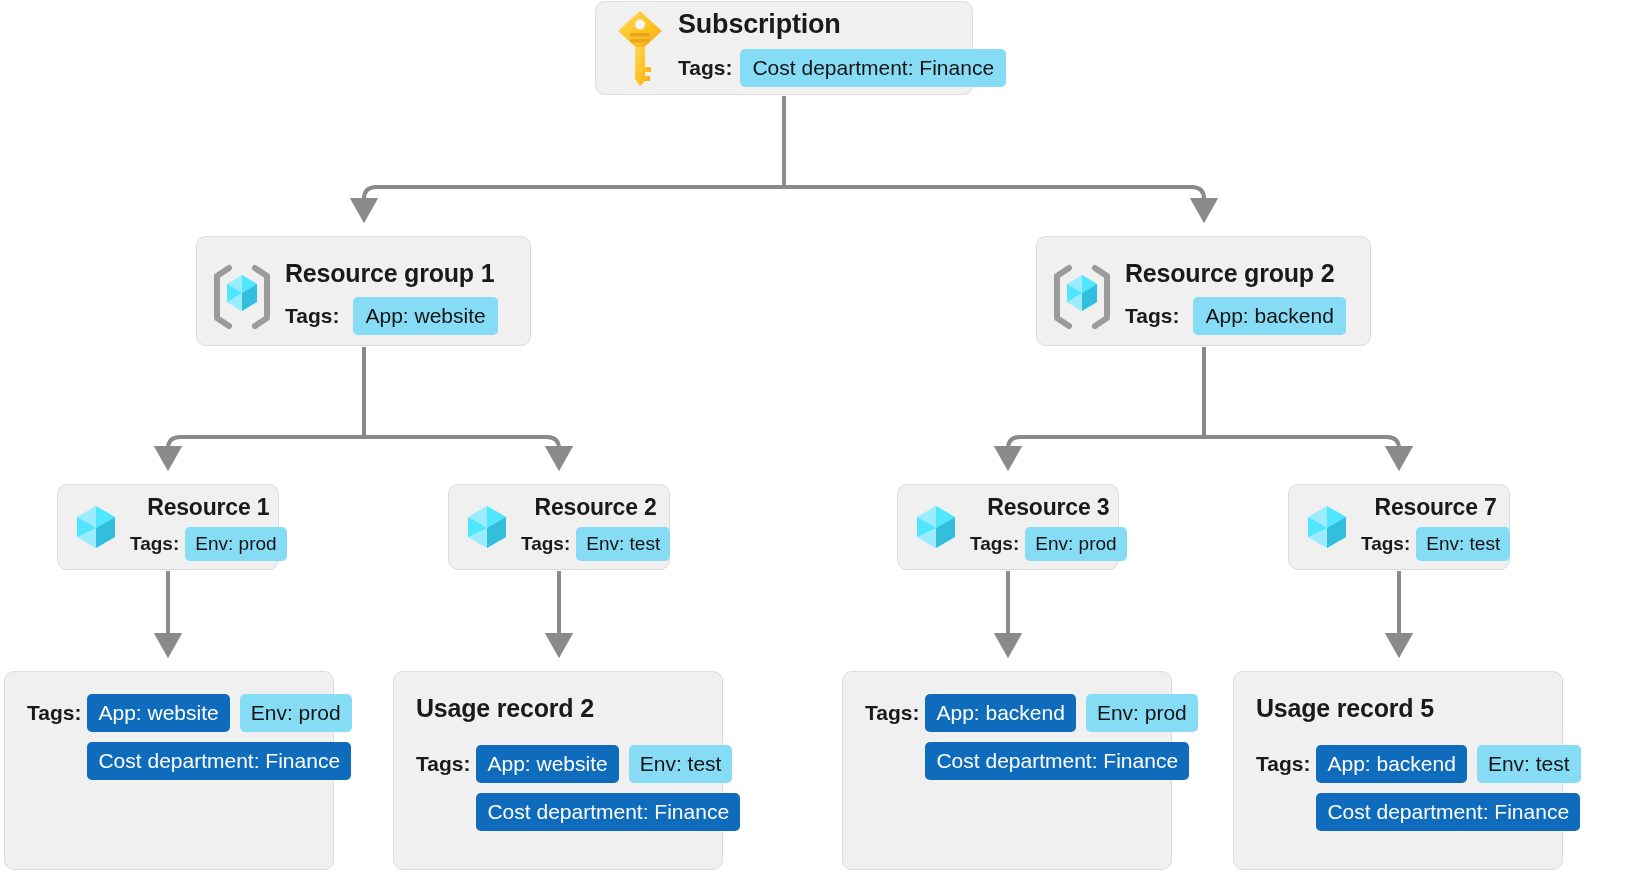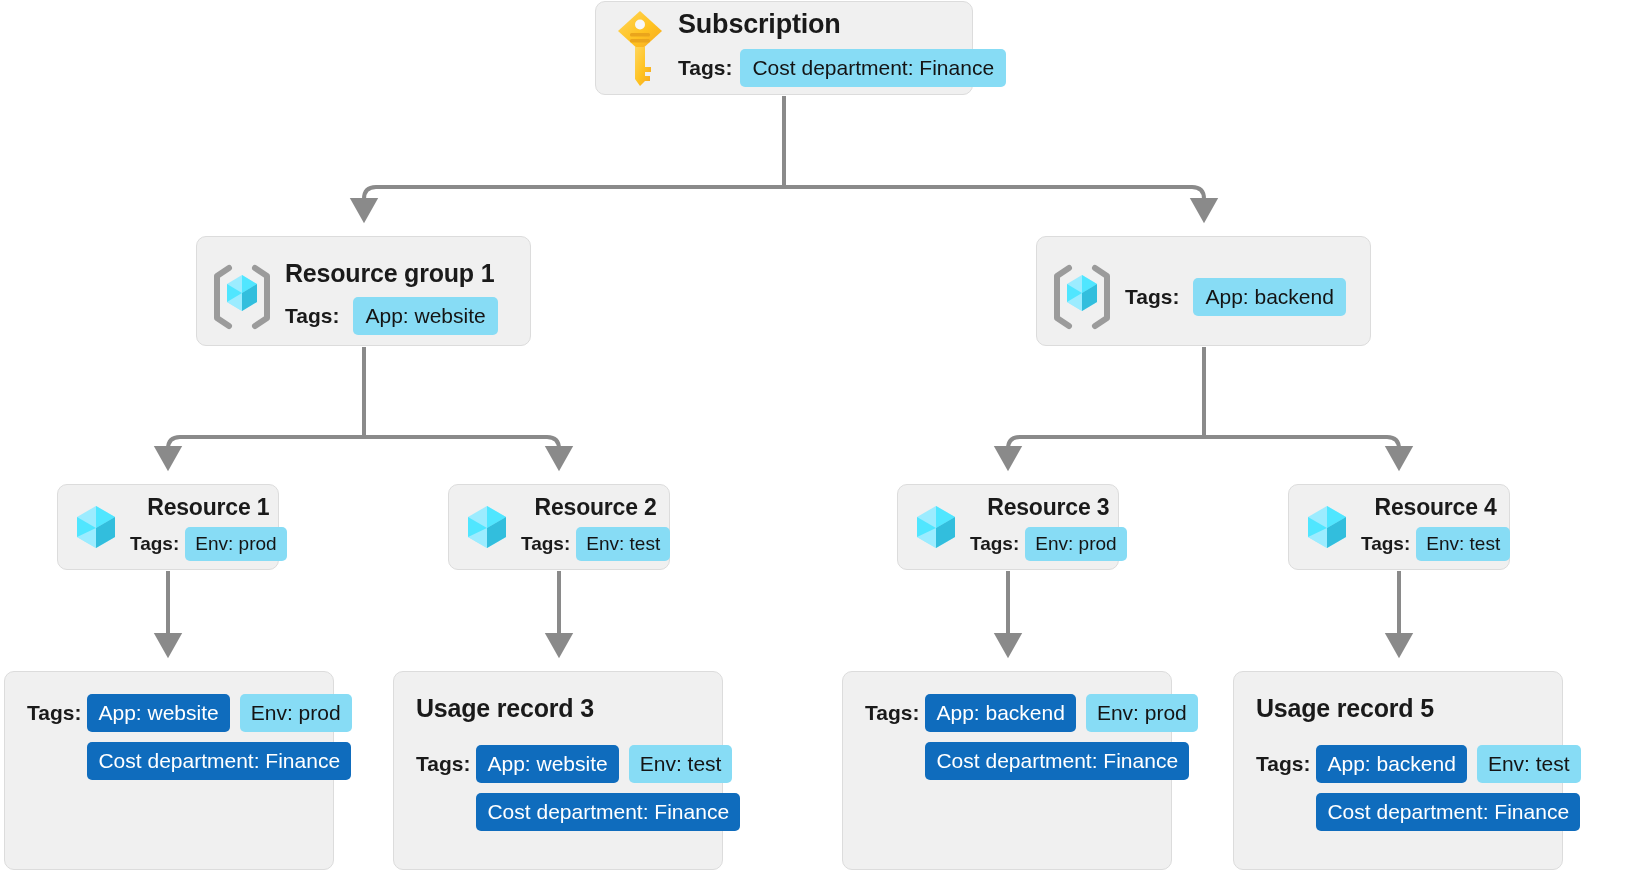--- a/index.html
+++ b/index.html
@@ -182,20 +182,21 @@
         <path d="M18,6 L6,14 L6,56 L18,64" fill="none" stroke="#9b9b9b" stroke-width="6" stroke-linecap="round" stroke-linejoin="round"></path>
         <path d="M44,6 L56,14 L56,56 L44,64" fill="none" stroke="#9b9b9b" stroke-width="6" stroke-linecap="round" stroke-linejoin="round"></path>
         <path d="M31,13 L46,22 L46,40 L31,49 L16,40 L16,22 Z" fill="#9cecff"></path>
         <path d="M31,13 L46,22 L31,31 Z" fill="#50e6ff"></path>
         <path d="M31,31 L46,22 L46,40 L31,49 Z" fill="#32bedd"></path>
         <path d="M31,31 L31,49 L16,40 L16,22 Z" fill="#9cecff"></path>
         <path d="M16,22 L31,31 L16,40 Z" fill="#50e6ff"></path>
       </svg>
     </span>
     <span class="body">
+      <div class="title">Resource group 2</div>
       <div class="tagrow">
         <span class="tags-label">Tags:</span>
         <span class="tag light">App: backend</span>
       </div>
     </span>
   </div>
 
   <div class="node res" id="res1">
     <span class="icon-wrap">
       <svg width="52" height="52" viewBox="0 0 52 52" xmlns="http://www.w3.org/2000/svg">
@@ -257,42 +258,42 @@
     <span class="icon-wrap">
       <svg width="52" height="52" viewBox="0 0 52 52" xmlns="http://www.w3.org/2000/svg">
         <path d="M26,5 L45,16 L45,36 L26,47 L7,36 L7,16 Z" fill="#9cecff"></path>
         <path d="M26,5 L45,16 L26,27 Z" fill="#50e6ff"></path>
         <path d="M26,27 L45,16 L45,36 L26,47 Z" fill="#32bedd"></path>
         <path d="M26,27 L26,47 L7,36 L7,16 Z" fill="#9cecff"></path>
         <path d="M7,16 L26,27 L7,36 Z" fill="#50e6ff"></path>
       </svg>
     </span>
     <span class="body">
-      <div class="title">Resource 4</div>
+      <div class="title">Resource 7</div>
       <div class="tagrow">
         <span class="tags-label">Tags:</span>
         <span class="tag light">Env: test</span>
       </div>
     </span>
   </div>
 
   <div class="node stacked ur" id="ur1">
     <div class="row1">
       <span class="tags-label">Tags:</span>
       <span class="tag dark">App: website</span>
       <span class="tag light">Env: prod</span>
     </div>
     <div class="row2">
       <span class="tags-label row2-pad" style="visibility:hidden">Tags:</span>
       <span class="tag dark">Cost department: Finance</span>
     </div>
   </div>
 
   <div class="node stacked ur" id="ur2">
-    <div class="title">Usage record 3</div>
+    <div class="title">Usage record 2</div>
     <div class="row1">
       <span class="tags-label">Tags:</span>
       <span class="tag dark">App: website</span>
       <span class="tag light">Env: test</span>
     </div>
     <div class="row2">
       <span class="tags-label row2-pad" style="visibility:hidden">Tags:</span>
       <span class="tag dark">Cost department: Finance</span>
     </div>
   </div>

